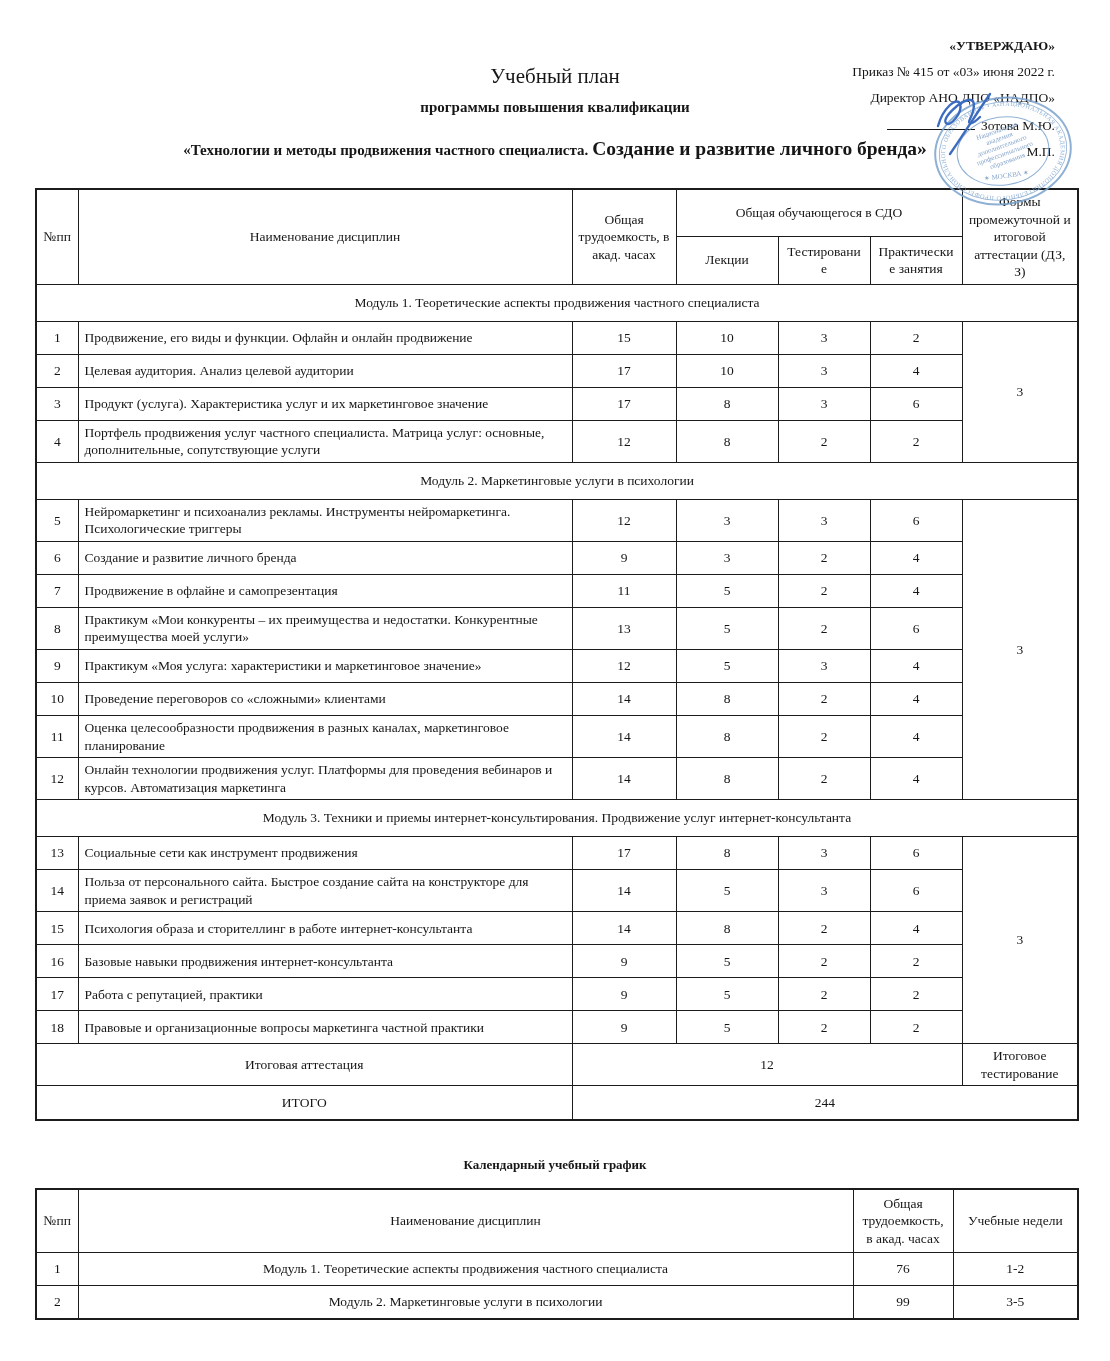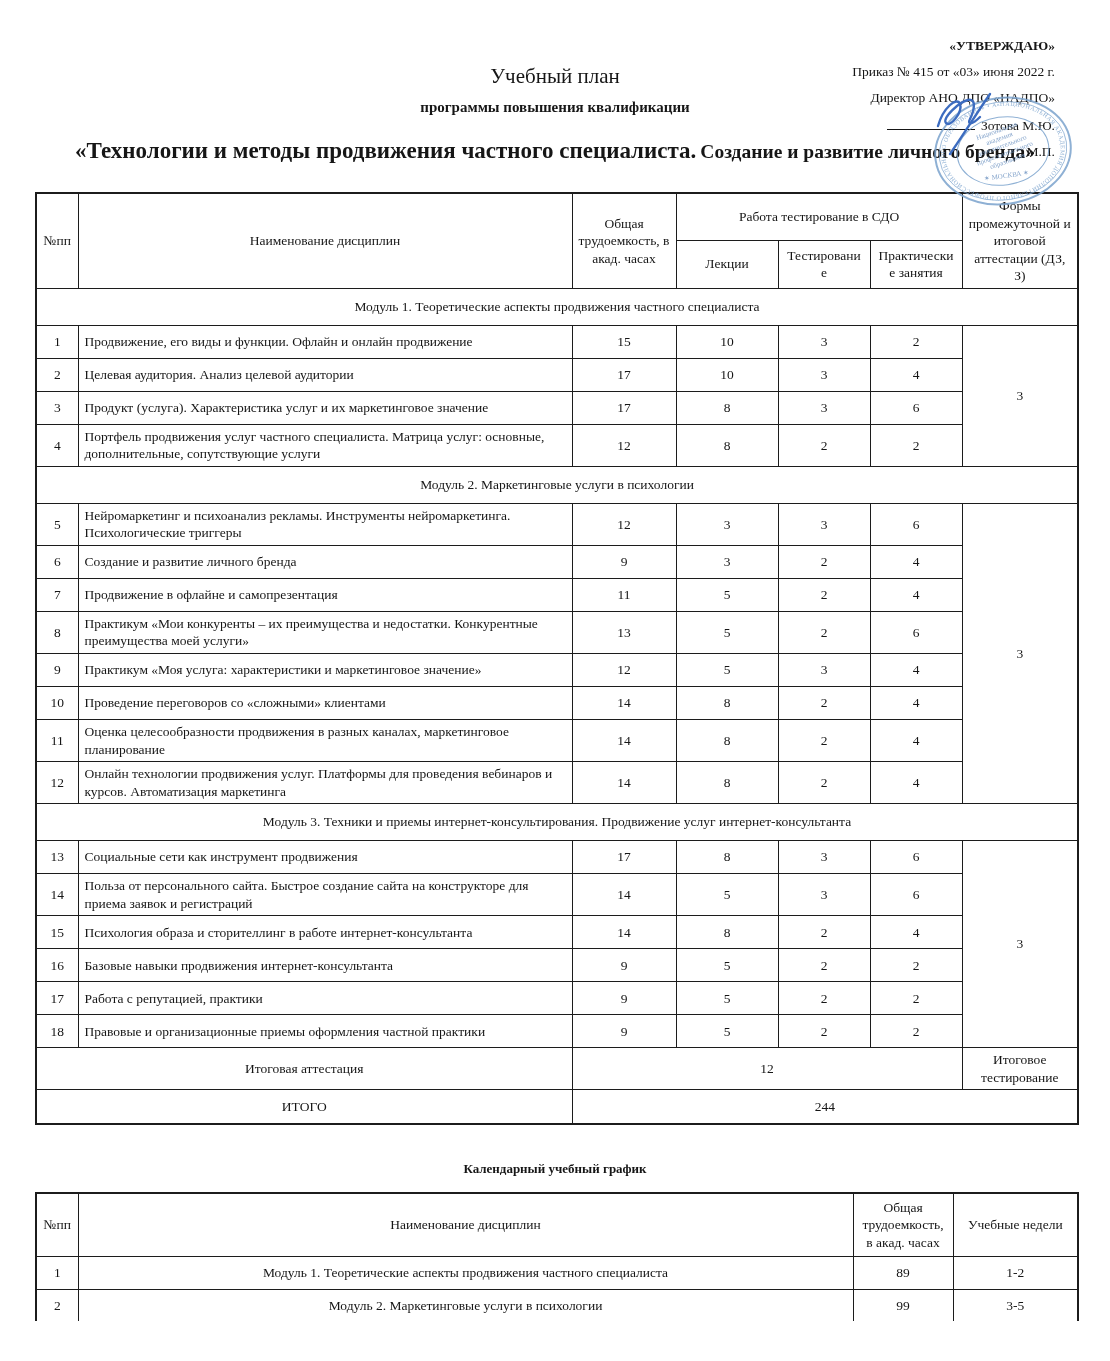--- a/index.html
+++ b/index.html
@@ -46,21 +46,21 @@
     text-align:center;
     font-size:15px;
     margin-top:10px;
     font-weight:bold;
   }
   .program-name{
     text-align:center;
     margin-top:22px;
     font-weight:bold;
   }
-  .program-name .p1{font-size:23px;}
+  .program-name .p1{font-size:15px;}
   .program-name .p2{font-size:19.5px;}
   
   table.doc{
     border-collapse:collapse;
     table-layout:fixed;
     width:1042px;
     margin-left:35px;
     border:2px solid #1c1c1c;
   }
   table.doc td, table.doc th{
@@ -160,21 +160,21 @@
       <col style="width:102px">
         <col style="width:92px">
         <col style="width:92px">
         <col style="width:116px">
     </colgroup>
     <thead>
       <tr>
         <th rowspan="2">№пп</th>
         <th rowspan="2">Наименование дисциплин</th>
         <th rowspan="2">Общая трудоемкость, в акад. часах</th>
-        <th colspan="3">Работа тестирование в СДО</th>
+        <th colspan="3">Общая обучающегося в СДО</th>
         <th rowspan="2">Формы промежуточной и итоговой аттестации (ДЗ, З)</th>
       </tr>
       <tr>
         <th>Лекции</th>
         <th>Тестирование</th>
         <th>Практические занятия</th>
       </tr>
     </thead>
     <tbody>
         <tr>
@@ -320,21 +320,21 @@
         <tr class="disc-row">
           <td class="c-num">17</td>
           <td class="c-name">Работа с репутацией, практики</td>
           <td class="c-num">9</td>
           <td class="c-num">5</td>
           <td class="c-num">2</td>
           <td class="c-num">2</td>
         </tr>
         <tr class="disc-row">
           <td class="c-num">18</td>
-          <td class="c-name">Правовые и организационные приемы оформления частной практики</td>
+          <td class="c-name">Правовые и организационные вопросы маркетинга частной практики</td>
           <td class="c-num">9</td>
           <td class="c-num">5</td>
           <td class="c-num">2</td>
           <td class="c-num">2</td>
         </tr>
       </tbody>
     <tbody>
       <tr class="final-att-row">
         <td colspan="2" class="c-center">Итоговая аттестация</td>
         <td colspan="4" class="c-center">12</td>
@@ -360,21 +360,21 @@
         <th>№пп</th>
         <th>Наименование дисциплин</th>
         <th>Общая трудоемкость, в акад. часах</th>
         <th>Учебные недели</th>
       </tr>
     </thead>
     <tbody>
         <tr>
           <td class="c-center">1</td>
           <td class="c-center">Модуль 1. Теоретические аспекты продвижения частного специалиста</td>
-          <td class="c-center">89</td>
+          <td class="c-center">76</td>
           <td class="c-center">1-2</td>
         </tr>
         <tr>
           <td class="c-center">2</td>
           <td class="c-center">Модуль 2. Маркетинговые услуги в психологии</td>
           <td class="c-center">99</td>
           <td class="c-center">3-5</td>
         </tr>
       </tbody>
   </table>

